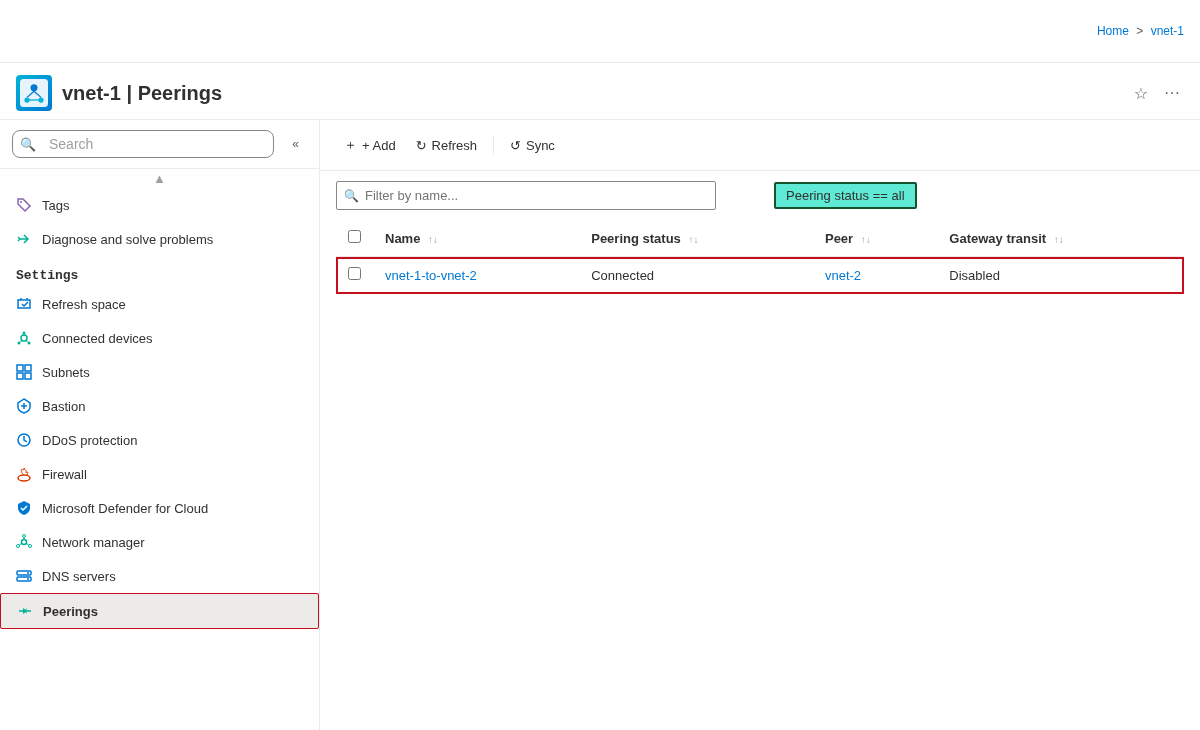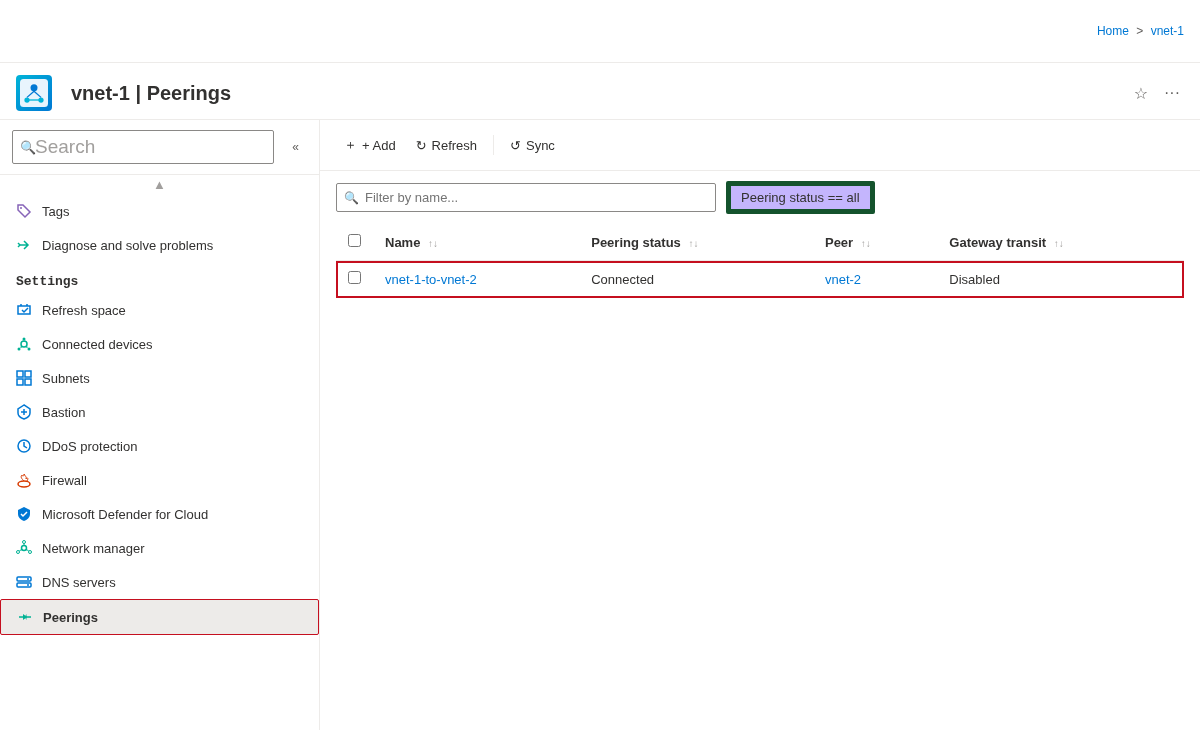--- a/index.html
+++ b/index.html
@@ -17,21 +17,21 @@
     .breadcrumb a { color: #0078d4; text-decoration: none; }
     .breadcrumb span { margin: 0 4px; color: #605e5c; }
 
     
     .page-header {
       display: flex;
       align-items: center;
       padding: 12px 16px 8px 16px;
       background: #fff;
       border-bottom: 1px solid #edebe9;
-      gap: 19px;
+      gap: 10px;
     }
     .page-header-icon {
       width: 36px; height: 36px;
       background: linear-gradient(135deg, #00b4d8, #0078d4);
       border-radius: 4px;
       display: flex; align-items: center; justify-content: center;
       flex-shrink: 0;
     }
     .vnet-icon svg { width: 28px; height: 28px; }
     .page-header-text { flex: 1; }
@@ -60,23 +60,23 @@
     }
     .sidebar-search {
       padding: 10px 12px;
       border-bottom: 1px solid #edebe9;
       display: flex;
       align-items: center;
       gap: 6px;
     }
     .sidebar-search input {
       border: 1px solid #8a8886;
-      border-radius: 2px;
-      padding: 5px 8px 5px 22px;
-      font-size: 19px;
+      border-radius: 8px;
+      padding: 5px 8px 5px 36px;
+      font-size: 14px;
       width: 100%;
       color: #323130;
       outline: none;
     }
     .sidebar-search input::placeholder { color: #a19f9d; }
     .search-icon-wrap {
       position: absolute;
       left: 20px;
       color: #605e5c;
       font-size: 13px;
@@ -174,26 +174,27 @@
     }
     .filter-search-icon {
       position: absolute;
       left: 8px;
       top: 50%;
       transform: translateY(-50%);
       color: #605e5c;
       font-size: 12px;
     }
     .filter-badge {
-      background: #c4b5fd;
-      border: 5px solid #14532d;
+      background: #5eead4;
+      border: 2px solid #14532d;
       border-radius: 2px;
       padding: 4px 10px;
       font-size: 13px;
       color: #323130;
+      margin-left: 48px;
     }
 
     
     .table-wrap {
       flex: 1;
       overflow-y: auto;
       padding: 0 16px;
     }
     table {
       width: 100%;

